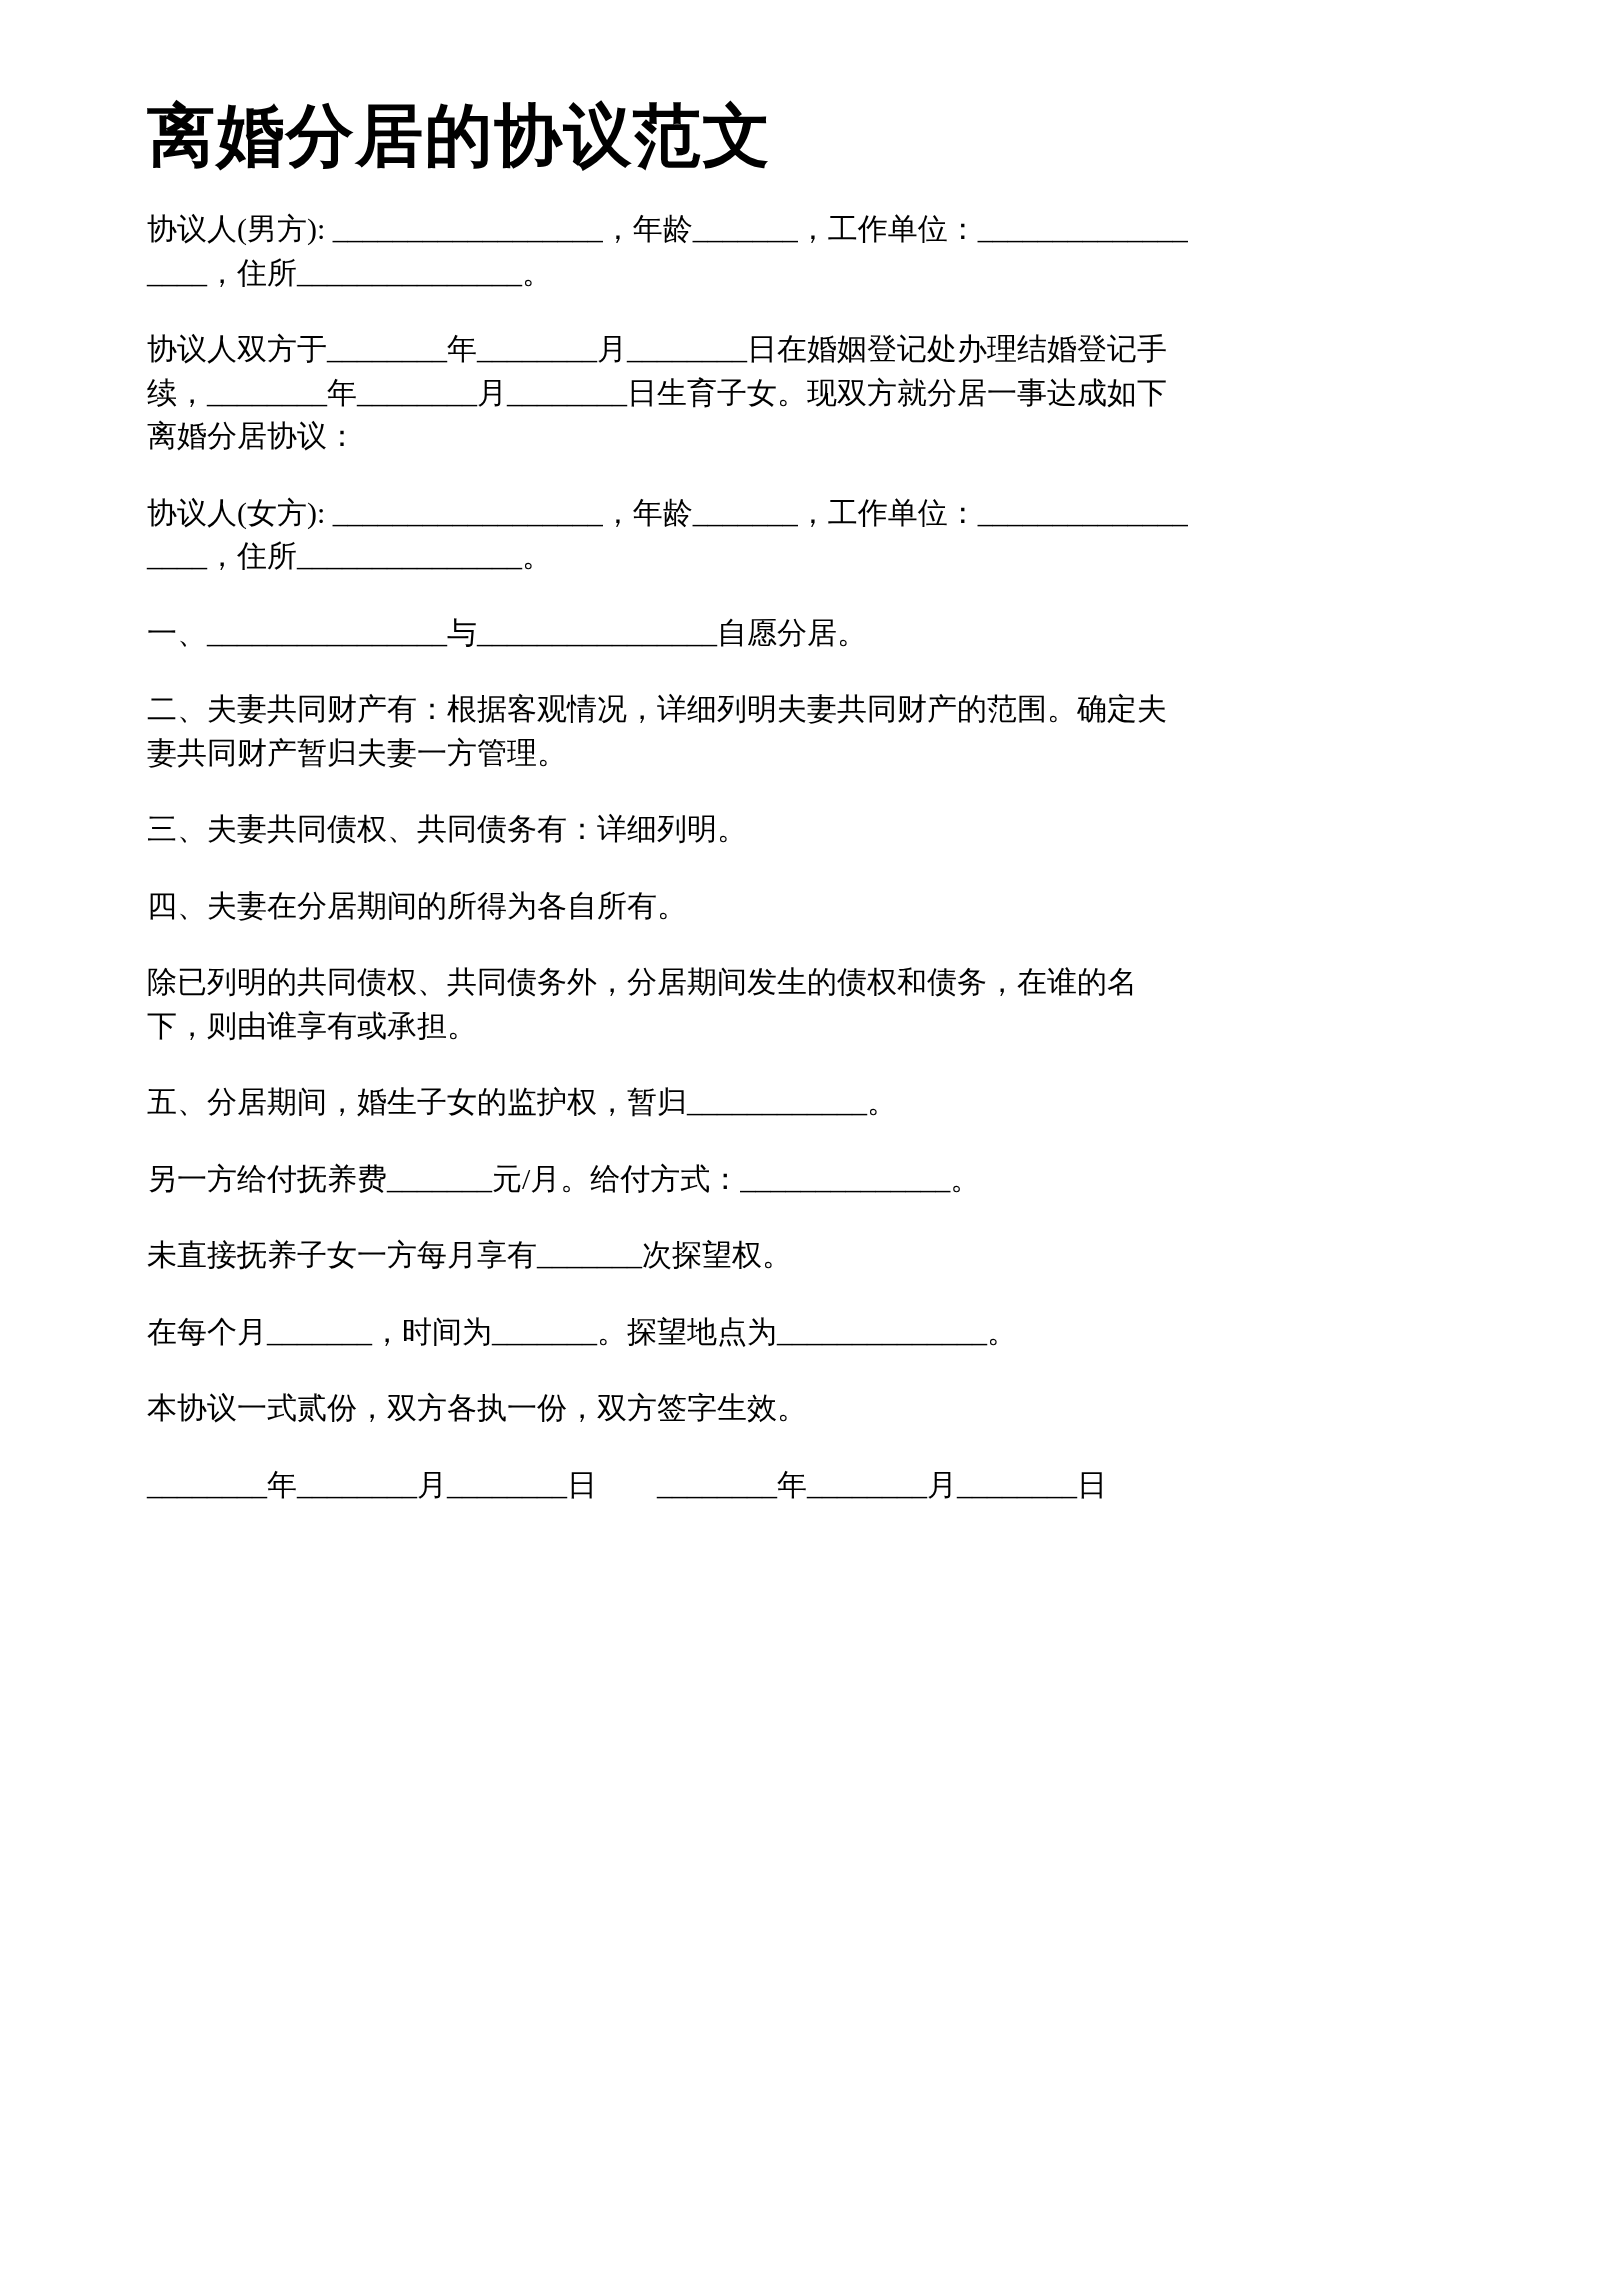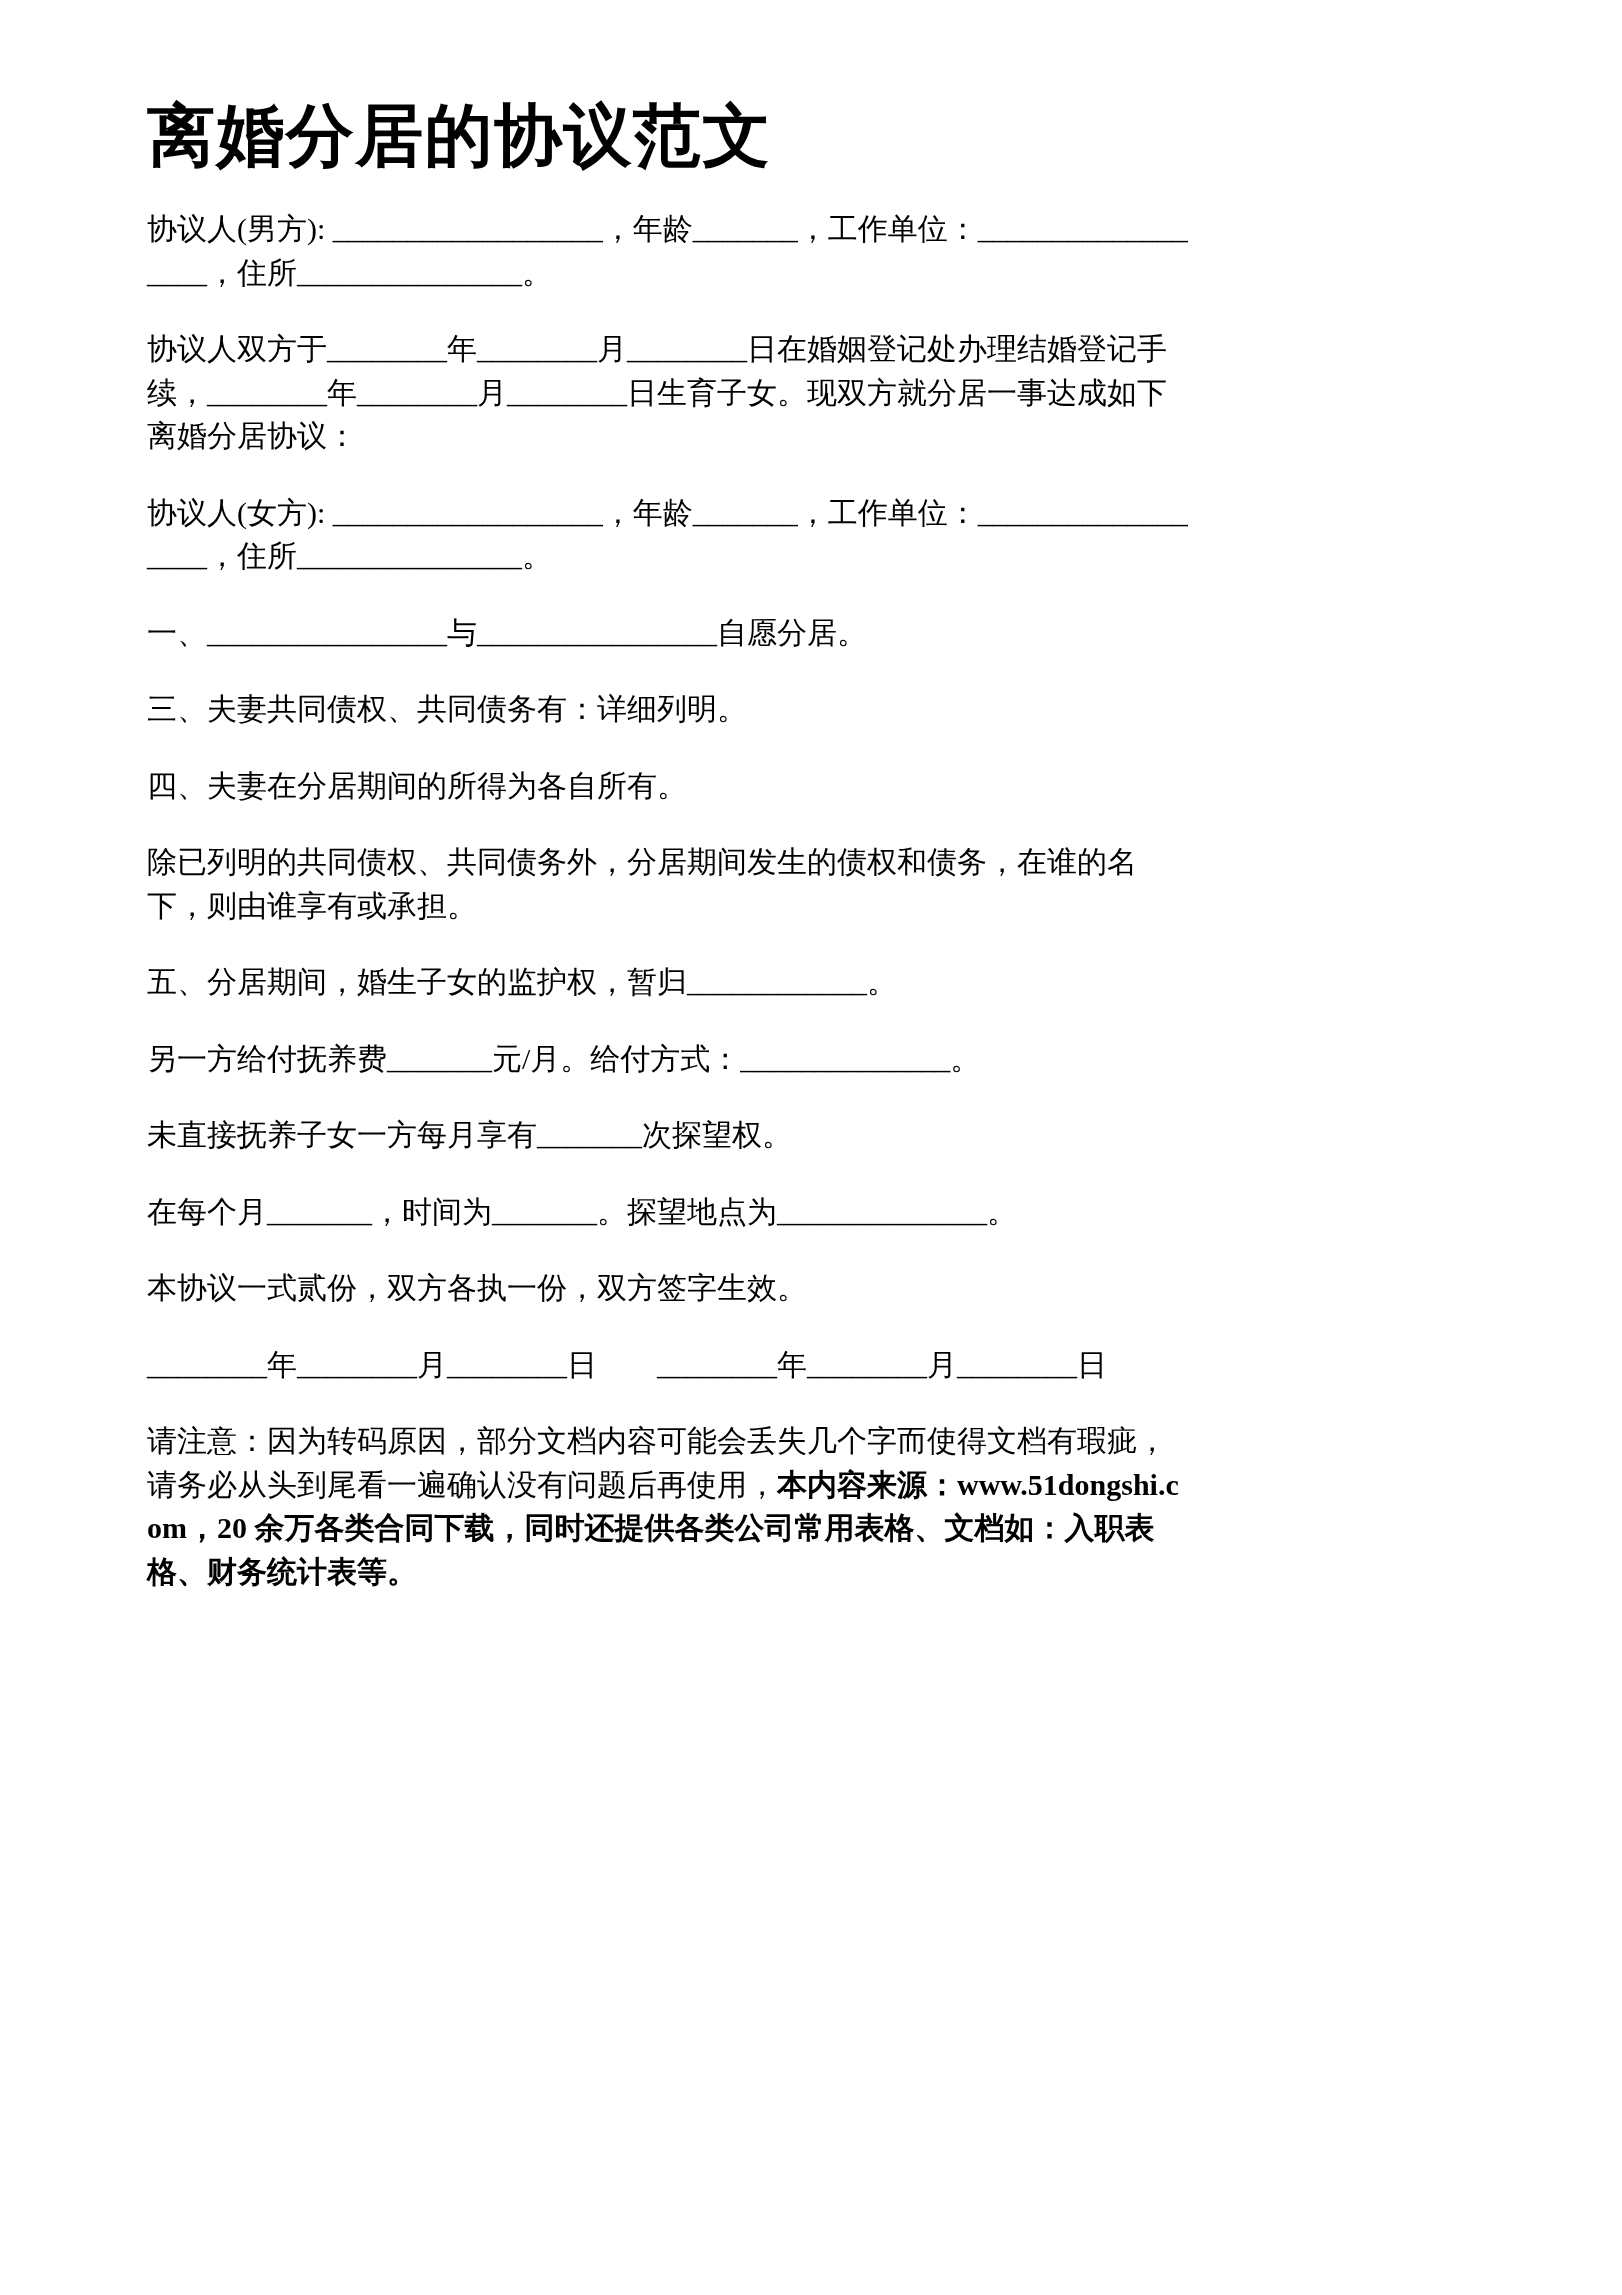--- a/index.html
+++ b/index.html
@@ -51,20 +51,21 @@
   <h1 class="doc-title">离婚分居的协议范文</h1>
 
   <p class="para">协议人(男方): __________________，年龄_______，工作单位：__________________，住所_______________。</p>
 
   <p class="para">协议人双方于________年________月________日在婚姻登记处办理结婚登记手续，________年________月________日生育子女。现双方就分居一事达成如下离婚分居协议：</p>
 
   <p class="para">协议人(女方): __________________，年龄_______，工作单位：__________________，住所_______________。</p>
 
   <p class="para">一、________________与________________自愿分居。</p>
 
+  <p class="para">二、夫妻共同财产有：根据客观情况，详细列明夫妻共同财产的范围。确定夫妻共同财产暂归夫妻一方管理。</p>
 
   <p class="para">三、夫妻共同债权、共同债务有：详细列明。</p>
 
   <p class="para">四、夫妻在分居期间的所得为各自所有。</p>
 
   <p class="para">除已列明的共同债权、共同债务外，分居期间发生的债权和债务，在谁的名下，则由谁享有或承担。</p>
 
   <p class="para">五、分居期间，婚生子女的监护权，暂归____________。</p>
 
   <p class="para">另一方给付抚养费_______元/月。给付方式：______________。</p>
@@ -72,16 +73,15 @@
   <p class="para">未直接抚养子女一方每月享有_______次探望权。</p>
 
   <p class="para">在每个月_______，时间为_______。探望地点为______________。</p>
 
 
   <p class="para">本协议一式贰份，双方各执一份，双方签字生效。</p>
 
 
   <p class="para">________年________月________日　　________年________月________日</p>
 
-  <p class="para"><span>请注意：因为转码原因，部分文档内容可能会丢失几个字而使得文档有瑕疵，请务必从头到尾看一遍确认没有问题后再使用，</span><span class="bold-part">本内容来源：www.51dongshi.com，20 余万各类合同下载，同时还提供各类公司常用表格、文档如：入职表格、财务统计表等。</span></p>
 
 </div>
 
 
 </body></html>

